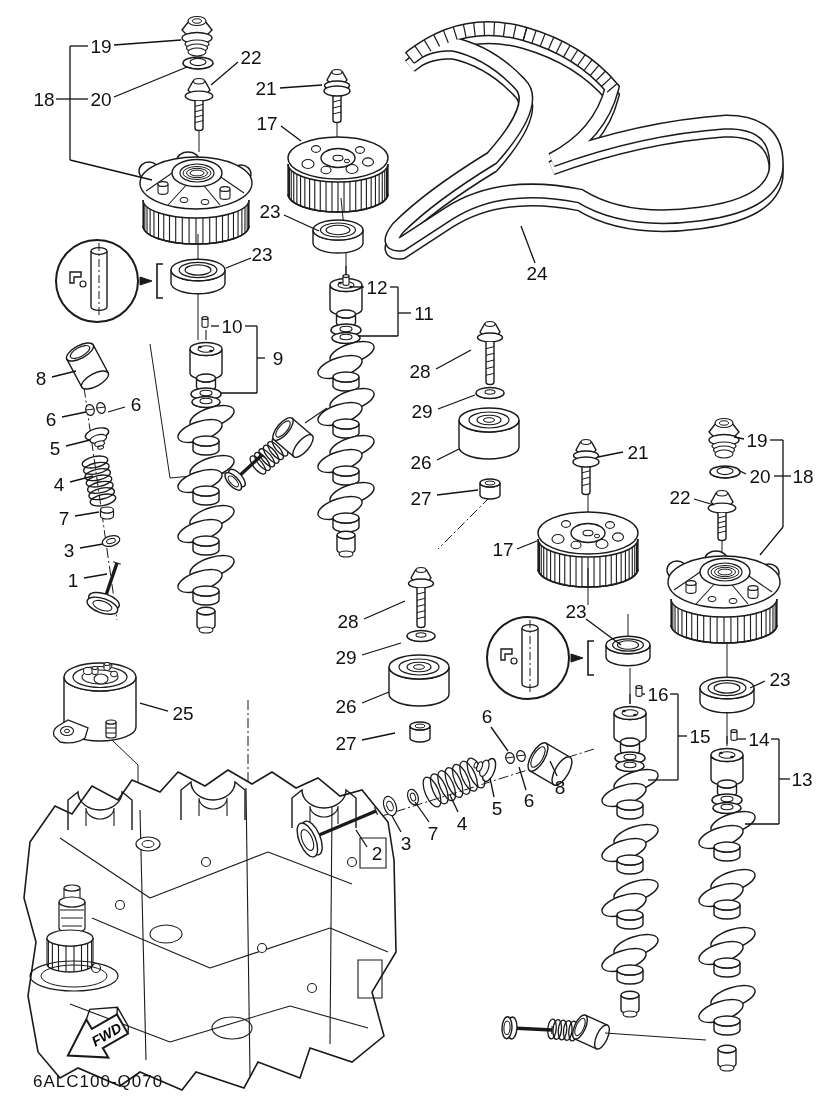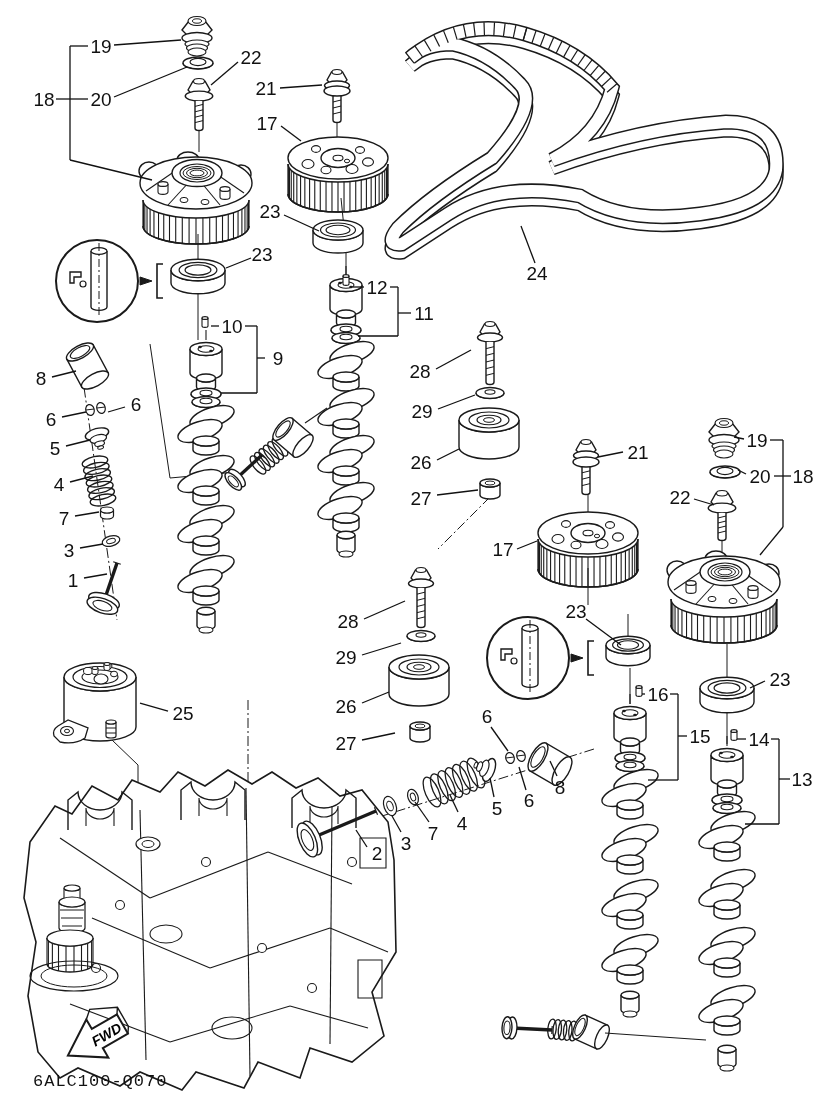--- a/index.html
+++ b/index.html
@@ -1,21 +1,21 @@
 <!DOCTYPE html>
 <html><head>
 <meta charset="utf-8">
 <style>
   html,body{margin:0;padding:0;background:#fff;}
   #page{position:relative;width:826px;height:1105px;background:#fff;overflow:hidden;
         font-family:"Liberation Sans", sans-serif;}
   #scene{position:absolute;left:0;top:0;}
   .callout-text{font-family:"Liberation Sans", sans-serif;font-size:19px;fill:#111;}
   #diagram-code{position:absolute;left:33px;top:1072px;font-size:17px;letter-spacing:1px;
-                color:#111;font-family:Liberation Mono, monospace;}
+                color:#111;font-family:Liberation Sans, sans-serif;}
 </style>
 </head>
 <body>
 
 <div id="page">
   <svg id="scene" width="826" height="1105" viewBox="0 0 826 1105">
     <g id="p24">
         <path d="M410,58 Q462,16 525,34 Q580,50 612,88 Q600,135 552,160 Q640,128 726,122 Q780,122 776,170 Q770,205 700,214 Q625,224 580,196 Q500,180 448,214 Q408,240 402,244 Q384,246 398,228 Q430,196 492,158 Q540,104 520,84 Q490,52 452,44 Q425,44 410,58 Z" fill="none" stroke="#1a1a1a" stroke-width="15" transform="translate(0 8)"></path>
         <path d="M410,58 Q462,16 525,34 Q580,50 612,88 Q600,135 552,160 Q640,128 726,122 Q780,122 776,170 Q770,205 700,214 Q625,224 580,196 Q500,180 448,214 Q408,240 402,244 Q384,246 398,228 Q430,196 492,158 Q540,104 520,84 Q490,52 452,44 Q425,44 410,58 Z" fill="none" stroke="#fff" stroke-width="12" transform="translate(0 8)"></path>
         <path d="M410,58 Q462,16 525,34 Q580,50 612,88 Q600,135 552,160 Q640,128 726,122 Q780,122 776,170 Q770,205 700,214 Q625,224 580,196 Q500,180 448,214 Q408,240 402,244 Q384,246 398,228 Q430,196 492,158 Q540,104 520,84 Q490,52 452,44 Q425,44 410,58 Z" fill="none" stroke="#1a1a1a" stroke-width="15"></path>

